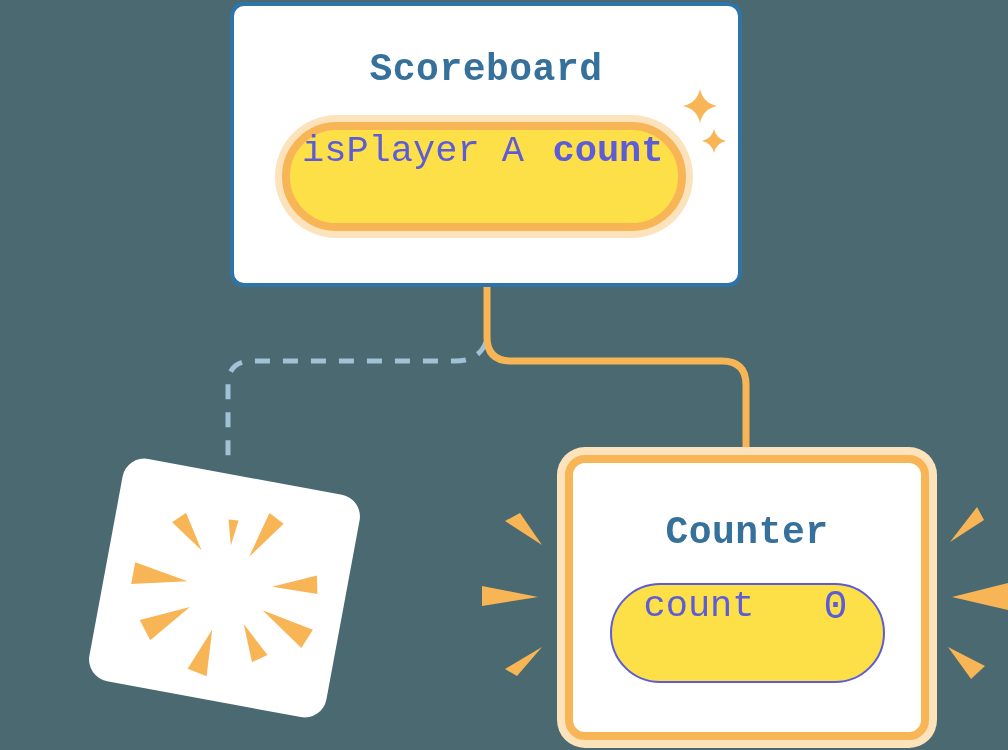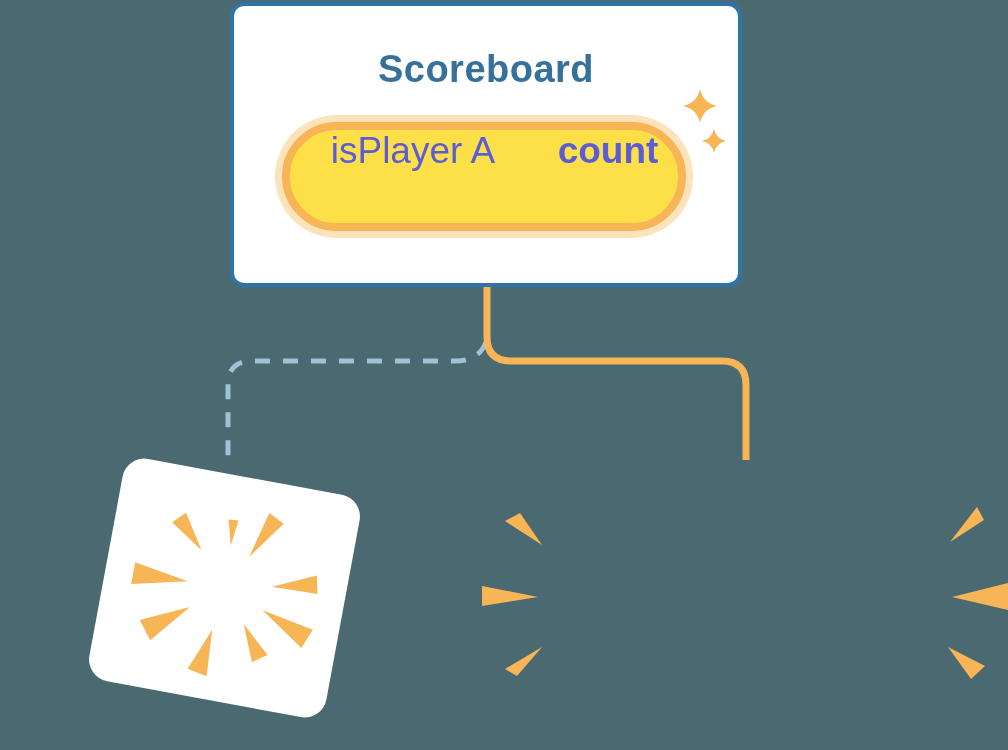--- a/index.html
+++ b/index.html
@@ -1,19 +1,19 @@
 <!DOCTYPE html>
 <html style="--background: #4B6971; --card-background: #FFFFFF; --scoreboard-border: #2E74A8; --component-title: #35719B; --state-orange: #F8B556; --state-orange-halo: #FCE3BC; --state-purple: #5C5CD8; --dashed-line: #A0C1D6;"><head>
 <meta charset="utf-8">
 <style>
   html,body{margin:0;padding:0;background:var(--background,#4B6971);}
   .canvas{
     position:relative;width:1008px;height:750px;overflow:hidden;
     background:var(--background,#4B6971);
-    font-family:Liberation Sans, sans-serif;
+    font-family:Liberation Mono, monospace;
   }
   svg.connectors{position:absolute;left:0;top:0;z-index:0;}
   .dash-line{stroke:var(--dashed-line,#A0C1D6);stroke-width:5;fill:none;stroke-dasharray:15 13;}
   .solid-line{stroke:var(--state-orange,#F8B556);stroke-width:7;fill:none;}
 
   .card{position:absolute;background:var(--card-background,#fff);z-index:2;}
   .scoreboard{
     left:230px;top:2px;width:512px;height:285px;box-sizing:border-box;
     border:4px solid var(--scoreboard-border,#2E74A8);border-radius:14px;
   }
@@ -103,20 +103,28 @@
       <polygon class="spike" points="167,103 213,102 209,84"></polygon>
     </svg>
   </div>
 
   <svg class="spikes spikes-left" width="80" height="190">
     <polygon class="spike" points="35,21 50,13 72,45"></polygon>
     <polygon class="spike" points="12,86 12,106 68,97"></polygon>
     <polygon class="spike" points="35,169 47,176 72,147"></polygon>
   </svg>
 
+  <div class="card counter">
+    <div class="card-title">Counter</div>
+    <div class="state-pill pill-plain">
+      <div class="pill-cell pill-key">count</div>
+      <div class="pill-divider"></div>
+      <div class="pill-cell pill-value">0</div>
+    </div>
+  </div>
 
   <svg class="spikes spikes-right" width="68" height="190">
     <polygon class="spike" points="10,42 37,7 44,20"></polygon>
     <polygon class="spike" points="12,97 68,83 68,110"></polygon>
     <polygon class="spike" points="8,147 45,166 31,179"></polygon>
   </svg>
 
 </div>
 
 </body></html>

